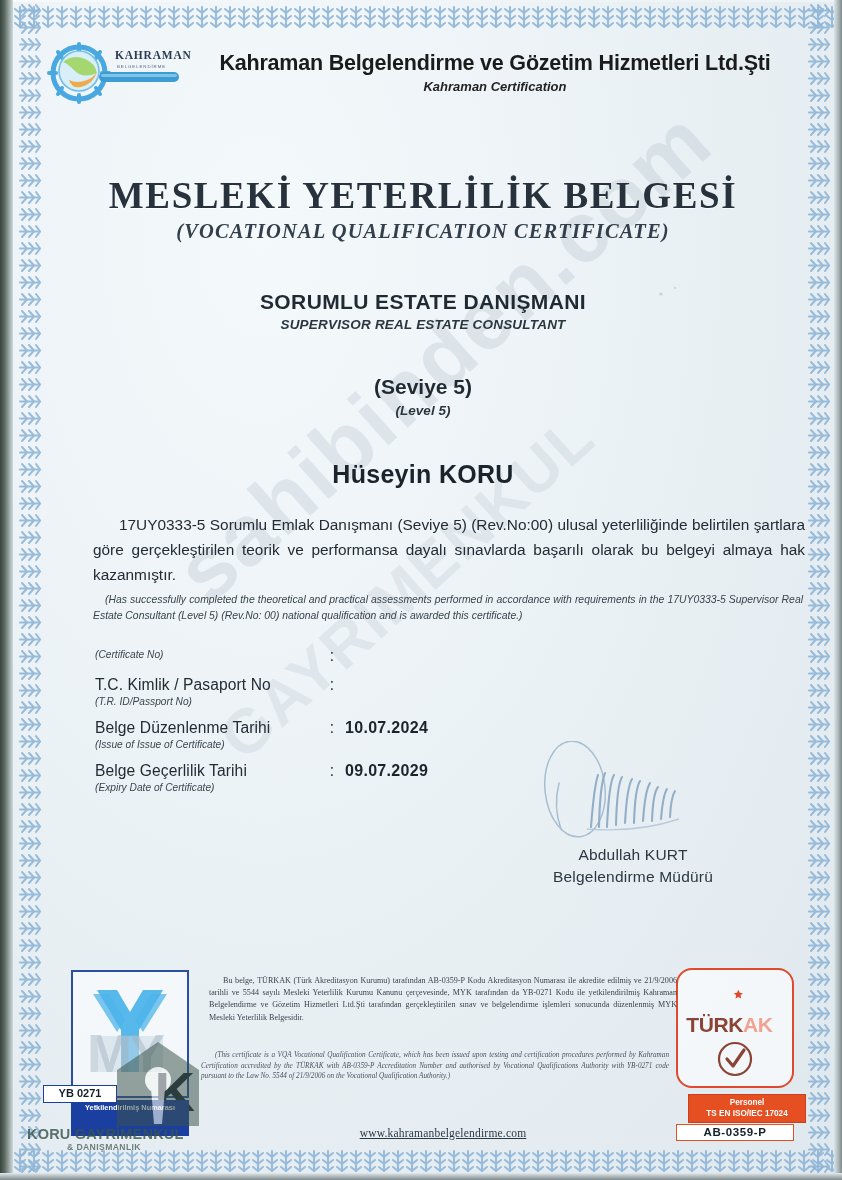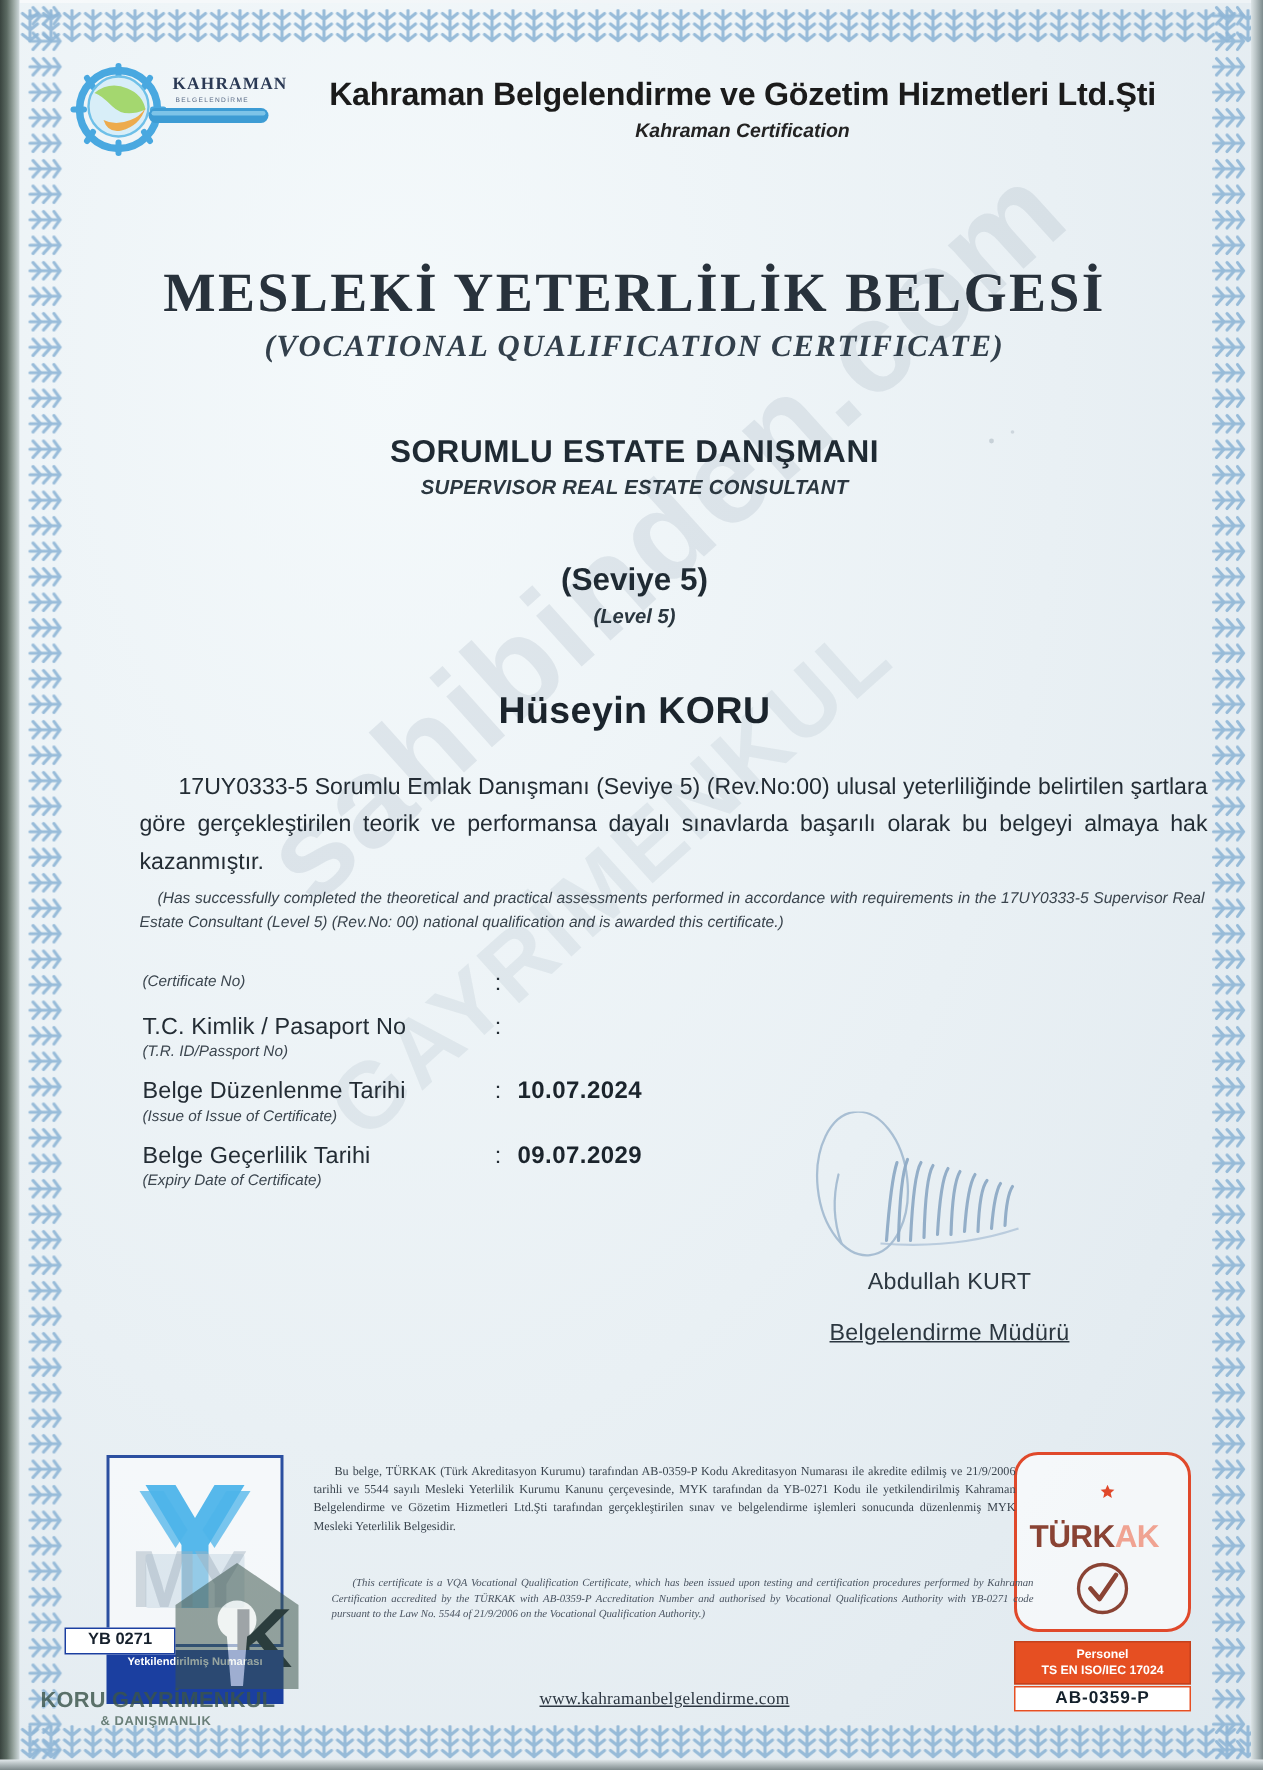--- a/index.html
+++ b/index.html
@@ -249,38 +249,38 @@
     position: absolute;
     left: 470px; top: 739px; width: 300px;
     z-index: 12;
     text-align: center;
   }
   #signature-scribble { height: 105px; position: relative; }
   #sig-name {
     font-size: 15.5px; color: #2c3740; letter-spacing: 0.2px;
   }
   #sig-title {
-    font-size: 15.5px; color: #2c3740; margin-top: 16px; letter-spacing: 0.2px; text-decoration: underline;
+    font-size: 15.5px; color: #2c3740; margin-top: 4px; letter-spacing: 0.2px;
   }
 
   
   #footer-tr {
     position: absolute;
     left: 196px; top: 973px; width: 468px;
     z-index: 12;
     font-size: 8.1px;
     line-height: 12.2px;
     color: #3a444e;
     text-align: justify;
     text-indent: 14px;
     font-family: "Liberation Serif", serif;
   }
   #footer-en {
     position: absolute;
-    left: 208px; top: 1048px; width: 468px;
+    left: 188px; top: 1048px; width: 468px;
     z-index: 12;
     font-size: 7.2px;
     line-height: 10.6px;
     color: #495360;
     text-align: justify;
     font-style: italic;
     text-indent: 14px;
     font-family: "Liberation Serif", serif;
   }
   #footer-url {
@@ -382,21 +382,21 @@
   }
   #turkak-word .dark { color: #8a4334; }
   #turkak-word .light { color: #f0a392; }
   #turkak-check {
     position: absolute;
     left: 40px; top: 72px;
     width: 38px; height: 38px;
   }
   #turkak-personel {
     position: absolute;
-    left: 0; top: 126px;
+    left: 12px; top: 126px;
     width: 118px;
     background: #e64f22;
     color: #ffffff;
     text-align: center;
     font-size: 8.2px;
     font-weight: bold;
     line-height: 11px;
     padding: 2px 0 3px 0;
     border: 1px solid #c4411c;
   }

